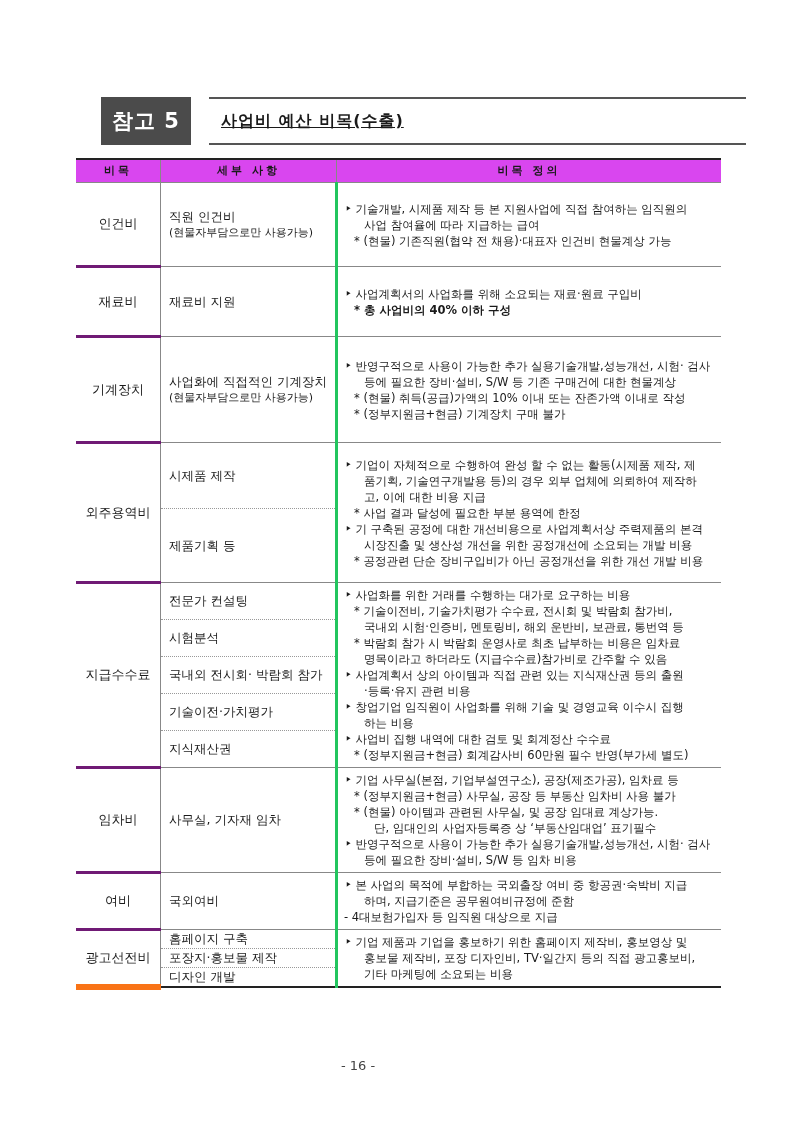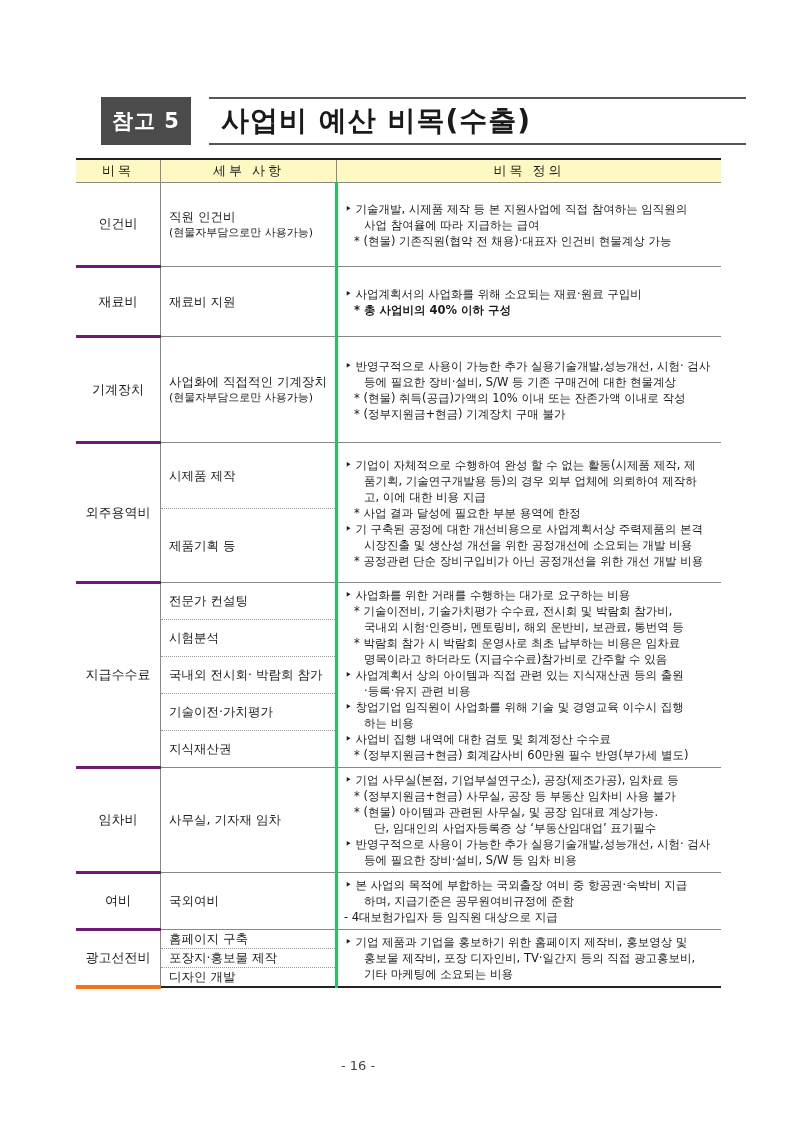--- a/index.html
+++ b/index.html
@@ -1,23 +1,23 @@
 <!DOCTYPE html>
 <html><head>
 <meta charset="utf-8">
 <style>
   html, body { margin:0; padding:0; background:#ffffff; }
   body { width:800px; height:1131px; position:relative; font-family:"DejaVu Sans", sans-serif; color:#1a1a1a; }
   .title-wrap { position:absolute; left:76px; top:97px; width:645px; height:50px;margin-left:25px; }
   .ref-badge { position:absolute; left:0; top:0; width:90px; height:48px; background:#4b4b4b; color:#fff; font-weight:bold; font-size:21px; display:flex; align-items:center; justify-content:center; letter-spacing:1px; }
   .title-box { position:absolute; left:108px; top:0; width:537px; height:44px; border-top:2px solid #555; border-bottom:2px solid #555; display:flex; align-items:center; }
-  .title-text { font-size:28px; font-weight:bold; padding-left:12px; letter-spacing:1px; }
+  .title-text { font-size:16px; font-weight:bold; padding-left:12px; letter-spacing:1px;text-decoration:underline; }
 
   table.budget { position:absolute; left:76px; top:158px; width:645px; border-collapse:collapse; font-size:11.5px; line-height:16px; }
-  table.budget th { background:#fef9c3; font-weight:normal; font-size:13px; height:20px; border-top:2px solid #222; border-bottom:1px solid #888; letter-spacing:3px; }
+  table.budget th { background:#d946ef; font-weight:bold; font-size:11px; height:20px; border-top:2px solid #222; border-bottom:1px solid #888; letter-spacing:3px; }
   table.budget th + th { border-left:1px solid #888; }
   table.budget td { vertical-align:middle; padding:0; }
   td.cat { width:84px; text-align:center; font-size:13px; border-bottom:3px solid #701a75; border-right:1px solid #888; }
   td.sub { width:166px; font-size:12.5px; padding-left:8px !important; border-right:3px solid #22c55e; border-bottom:1px solid #888; }
   td.sub.dotted { border-bottom:1px dotted #999; }
   td.def { padding:4px 6px 4px 6px !important; border-bottom:1px solid #888; }
   .sub-note { font-size:11px; display:block; margin-top:0; }
   .line { display:block; white-space:nowrap; }
   .bullet { padding-left:10px; text-indent:-9px; }
   .note { padding-left:20px; text-indent:-10px; }
@@ -147,21 +147,21 @@
       <td class="cat">여비</td>
       <td class="sub">국외여비</td>
       <td class="def">
         <span class="line bullet">‣ 본 사업의 목적에 부합하는 국외출장 여비 중 항공권·숙박비 지급</span>
         <span class="line indent">하며, 지급기준은 공무원여비규정에 준함</span>
         <span class="line dash">- 4대보험가입자 등 임직원 대상으로 지급</span>
       </td>
     </tr>
 
     <tr style="height:19px">
-      <td class="cat" rowspan="3" style="border-bottom:4px solid #f97316">광고선전비</td>
+      <td class="cat" rowspan="3" style="border-bottom:6px solid #f97316">광고선전비</td>
       <td class="sub dotted">홈페이지 구축</td>
       <td class="def" rowspan="3" style="border-bottom:2px solid #222">
         <span class="line bullet">‣ 기업 제품과 기업을 홍보하기 위한 홈페이지 제작비, 홍보영상 및</span>
         <span class="line indent">홍보물 제작비, 포장 디자인비, TV·일간지 등의 직접 광고홍보비,</span>
         <span class="line indent">기타 마케팅에 소요되는 비용</span>
       </td>
     </tr>
     <tr style="height:19px">
       <td class="sub dotted">포장지·홍보물 제작</td>
     </tr>

